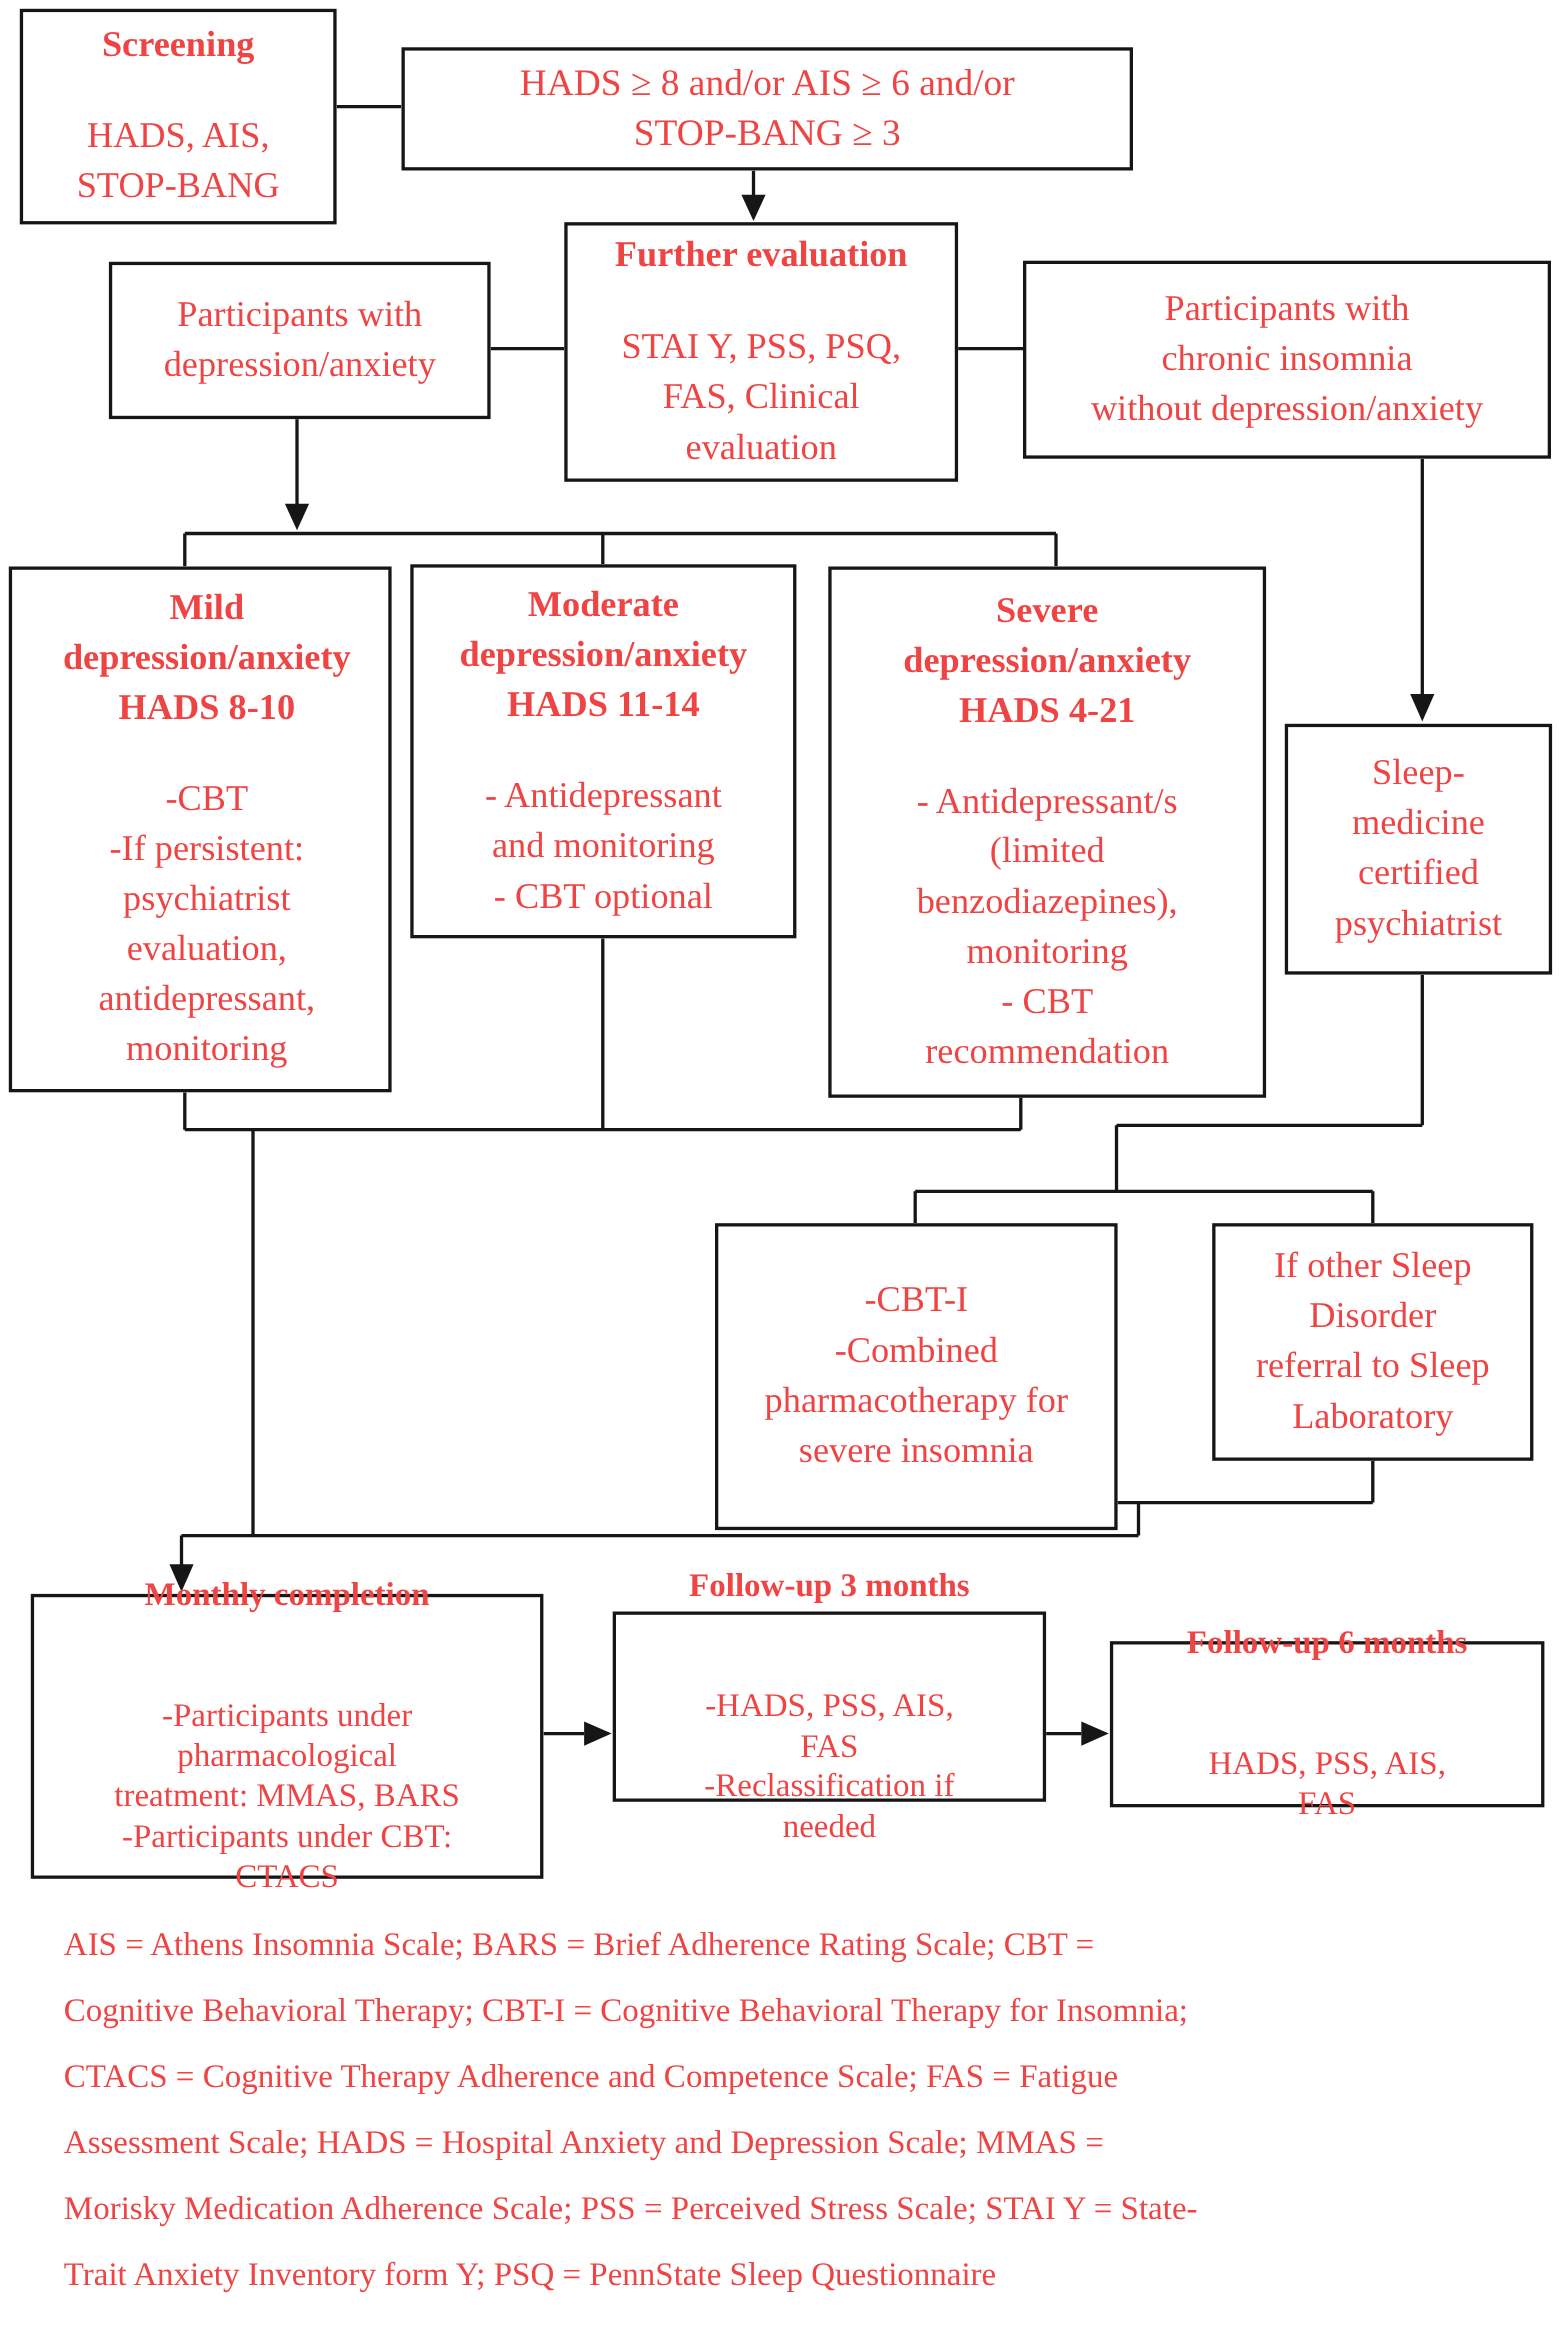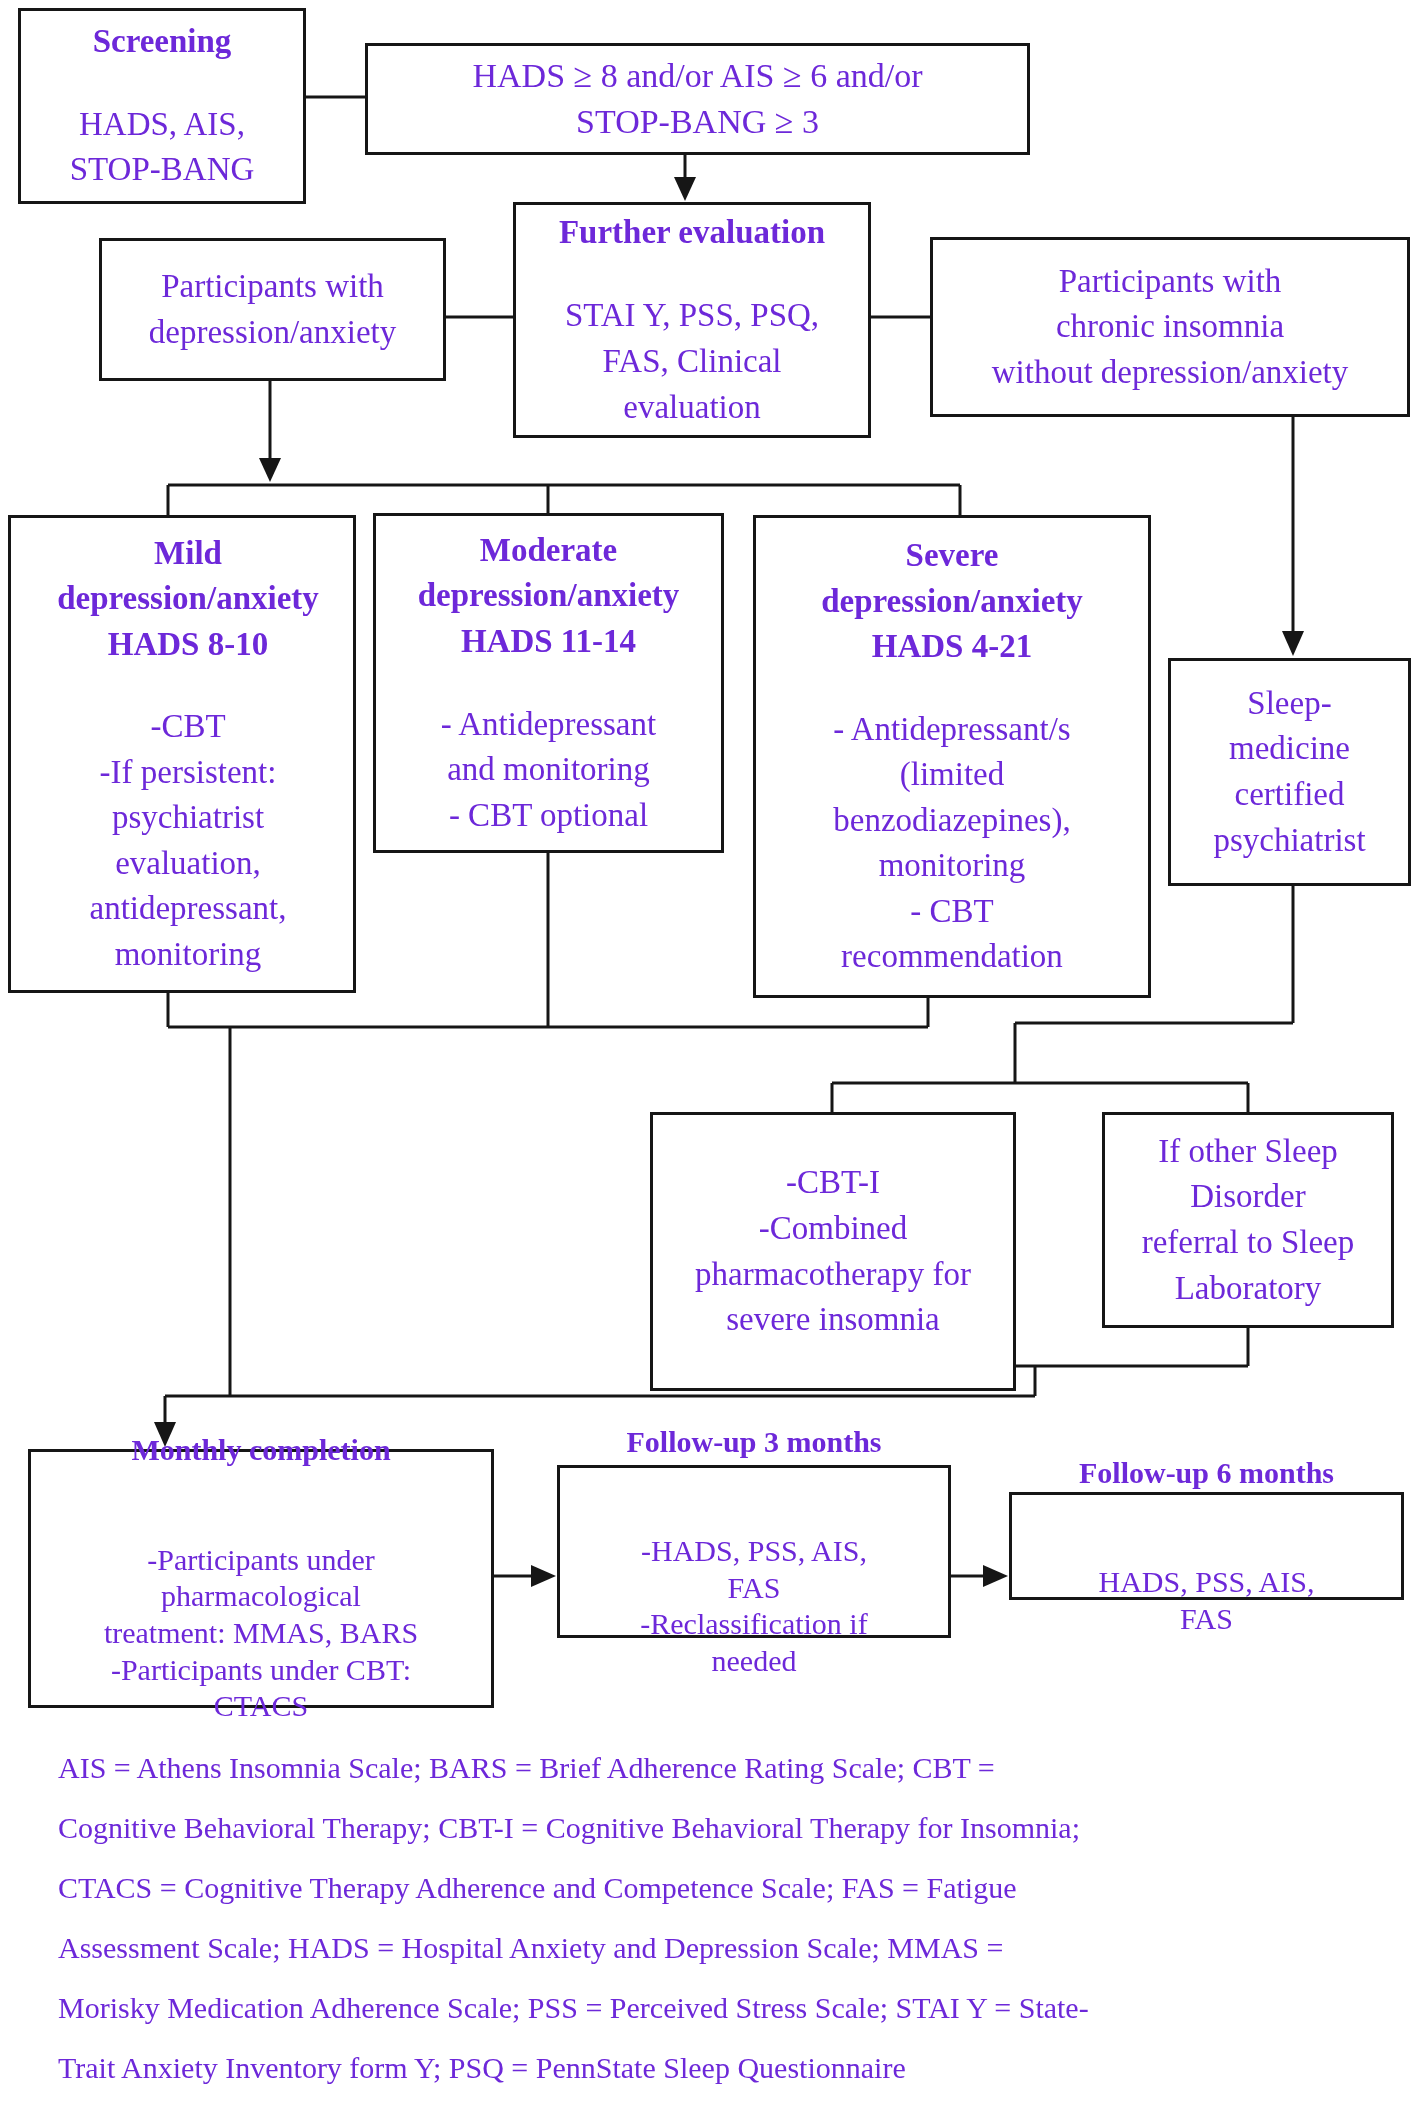--- a/index.html
+++ b/index.html
@@ -1,17 +1,17 @@
 <!DOCTYPE html>
 <html><head>
 <meta charset="utf-8">
 <style>
   html,body{margin:0;padding:0;background:#ffffff;}
   #page{position:relative;width:1417px;height:2123px;background:#ffffff;
-        font-family:"Liberation Serif","DejaVu Serif",serif;color:#6d28d9;overflow:hidden;}
+        font-family:"Liberation Serif","DejaVu Serif",serif;color:#ef4444;overflow:hidden;}
   .box{position:absolute;box-sizing:border-box;border:3px solid #161616;background:#fff;
        display:flex;flex-direction:column;align-items:center;justify-content:center;
        text-align:center;}
   .t{white-space:pre-line;font-weight:bold;}
   .b{white-space:pre-line;}
   .txt-lg{font-size:33px;line-height:1.38;}
   .txt-md{font-size:34px;line-height:1.36;}
   .txt-sm{font-size:30px;line-height:1.22;gap:40px;}
   .gap-lg{margin-top:37px;}
   .gap-md{margin-top:38px;}
@@ -23,21 +23,21 @@
   #box-part-dep{left:99px;top:238px;width:347px;height:143px;}
   #box-part-ins{left:930px;top:237px;width:480px;height:180px;}
   #box-mild{left:8px;top:515px;width:348px;height:478px;padding-left:12px;}
   #box-moderate{left:373px;top:513px;width:351px;height:340px;}
   #box-severe{left:753px;top:515px;width:398px;height:483px;}
   #box-sleep-psych{left:1168px;top:658px;width:243px;height:228px;}
   #box-cbt-i{left:650px;top:1112px;width:366px;height:279px;}
   #box-sleep-lab{left:1102px;top:1112px;width:292px;height:216px;}
   #box-monthly{left:28px;top:1449px;width:466px;height:259px;}
   #box-fu3{left:557px;top:1465px;width:394px;height:173px;}
-  #box-fu6{left:1009px;top:1492px;width:395px;height:108px;}
+  #box-fu6{left:1009px;top:1492px;width:395px;height:151px;}
 
   #connectors{position:absolute;left:0;top:0;width:1417px;height:2123px;}
   #connectors path{stroke:#161616;stroke-width:3;fill:none;}
   #connectors polygon{fill:#161616;stroke:none;}
 
   #footer{position:absolute;left:58px;top:1738px;width:1302px;
           font-size:30px;line-height:60px;text-align:left;white-space:pre-line;}
 </style>
 </head>
 <body>

